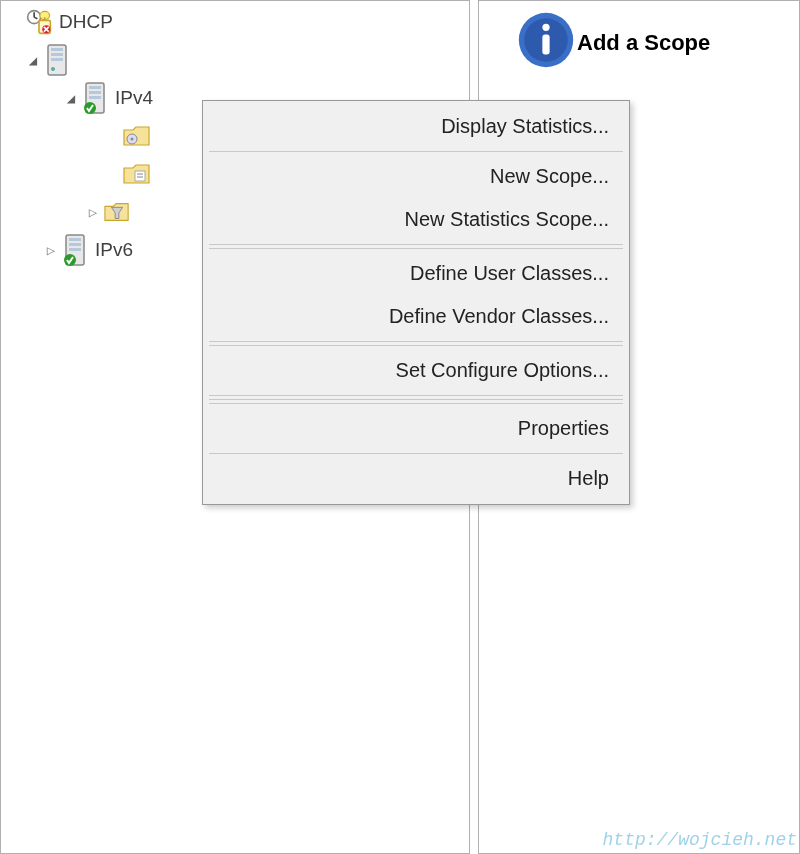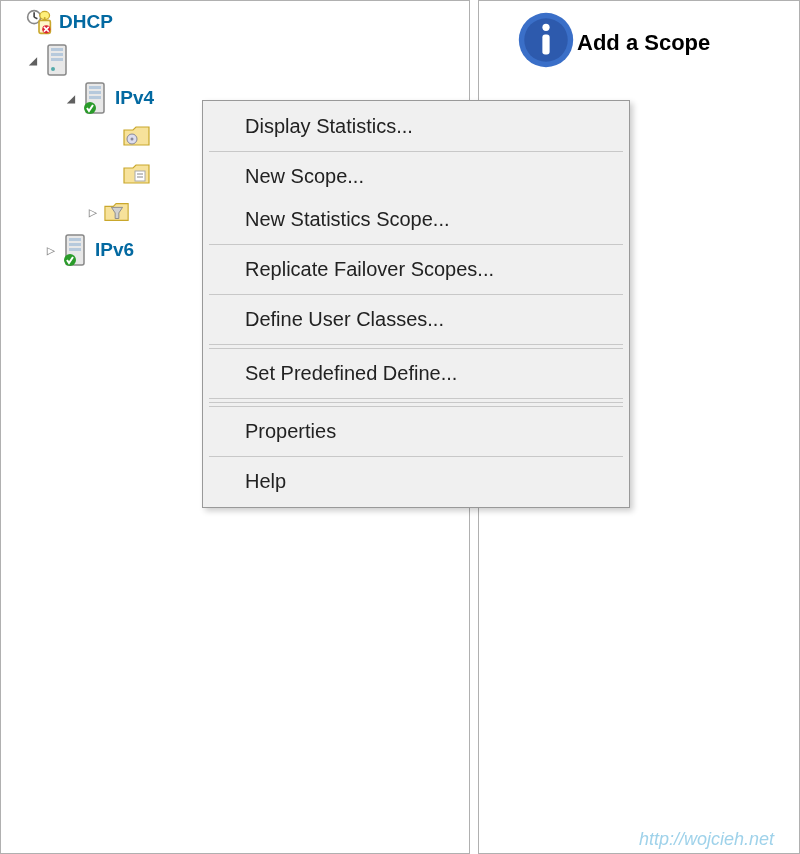--- a/index.html
+++ b/index.html
@@ -47,21 +47,21 @@
       font-size: 14px;
     }
     .tree-row .icon {
       width: 28px;
       height: 28px;
       display: inline-flex;
       align-items: center;
       justify-content: center;
       margin-right: 6px;
     }
-    .tree-row .label { color: #0369a1; font-weight: bold; }
+    .tree-row .label { color: #404040; }
     .collapse-icon { color: #000; font-family: monospace; font-size: 15px; }
 
     
     .dhcp-icon-svg { width: 26px; height: 26px; }
     .server-icon-svg { width: 24px; height: 32px; }
     .folder-icon-svg { width: 28px; height: 22px; }
     .filter-icon-svg { width: 26px; height: 22px; }
 
     .indent-1 { padding-left: 18px; }
     .indent-2 { padding-left: 56px; }
@@ -92,41 +92,41 @@
       width: 428px;
       background: #f0f0f0;
       border: 1px solid #999;
       box-shadow: 3px 3px 6px rgba(0,0,0,.2);
       padding: 4px 2px;
       z-index: 100;
     }
     .menu-item {
       display: flex;
       align-items: center;
-      justify-content: flex-start;
+      justify-content: flex-end;
       padding: 10px 18px 10px 40px;
       font-size: 20px;
       color: #222;
       cursor: default;
     }
     .menu-sep {
       height: 1px;
       background: #c8c8c8;
       margin: 3px 4px;
     }
     .submenu-arrow {
       font-size: 14px;
     }
     .watermark {
       position: absolute;
       bottom: 4px;
-      right: 26px;
+      right: 3px;
       color: #9fd2ea;
       font-size: 18px;
-      font-family: Liberation Sans, sans-serif;
+      font-family: Liberation Mono, monospace;
       font-style: italic;
     }
   </style>
 </head>
 <body>
 
 <div class="container">
 
   <div class="left-pane">
     <div class="tree">
@@ -254,31 +254,31 @@
       <span>Display Statistics...</span>
     </div>
   <div class="menu-sep"></div>
   <div class="menu-item">
       <span>New Scope...</span>
     </div>
   <div class="menu-item">
       <span>New Statistics Scope...</span>
     </div>
   <div class="menu-sep"></div>
-  <div class="menu-item">
-      <span>Replicate Failover Scopes...</span>
-    </div>
   <div class="menu-sep"></div>
   <div class="menu-item">
       <span>Define User Classes...</span>
     </div>
-  <div class="menu-sep"></div>
-  <div class="menu-sep"></div>
-  <div class="menu-item">
-      <span>Set Predefined Define...</span>
+  <div class="menu-item">
+      <span>Define Vendor Classes...</span>
+    </div>
+  <div class="menu-sep"></div>
+  <div class="menu-sep"></div>
+  <div class="menu-item">
+      <span>Set Configure Options...</span>
     </div>
   <div class="menu-sep"></div>
   <div class="menu-sep"></div>
   <div class="menu-sep"></div>
   <div class="menu-item">
       <span>Properties</span>
     </div>
   <div class="menu-sep"></div>
   <div class="menu-item">
       <span>Help</span>

